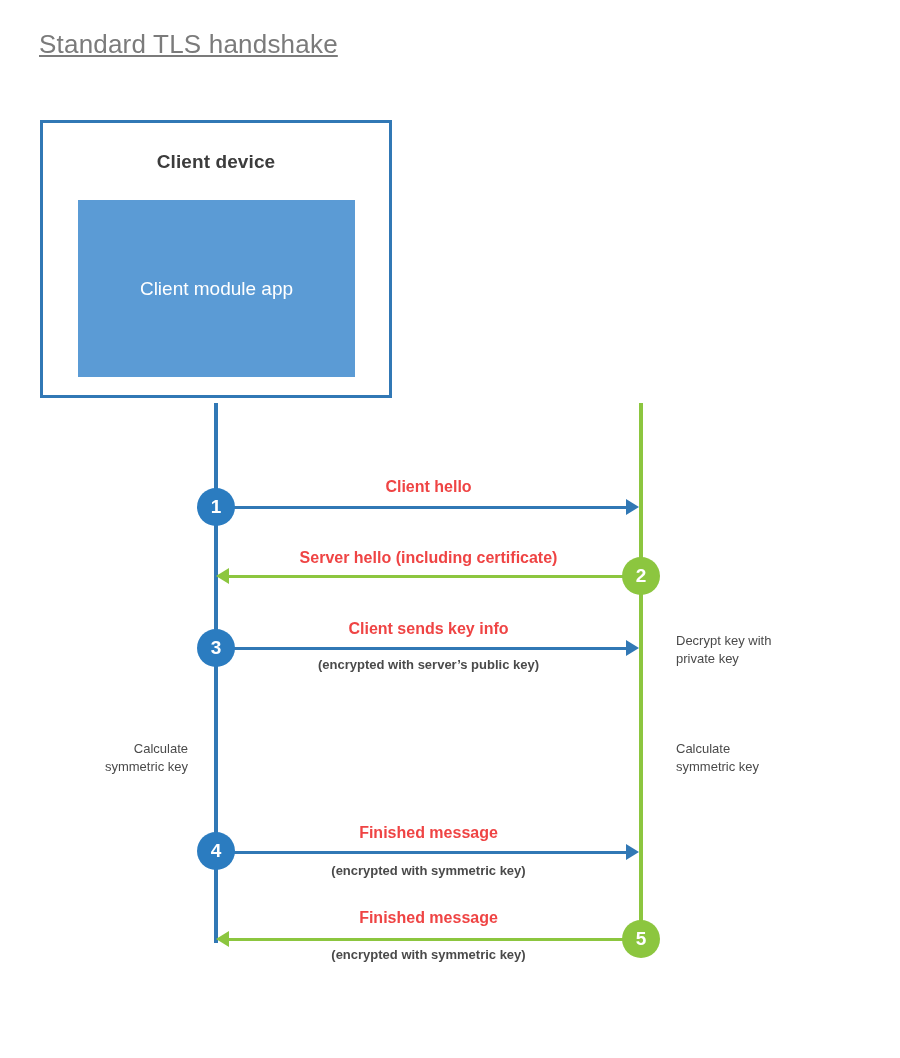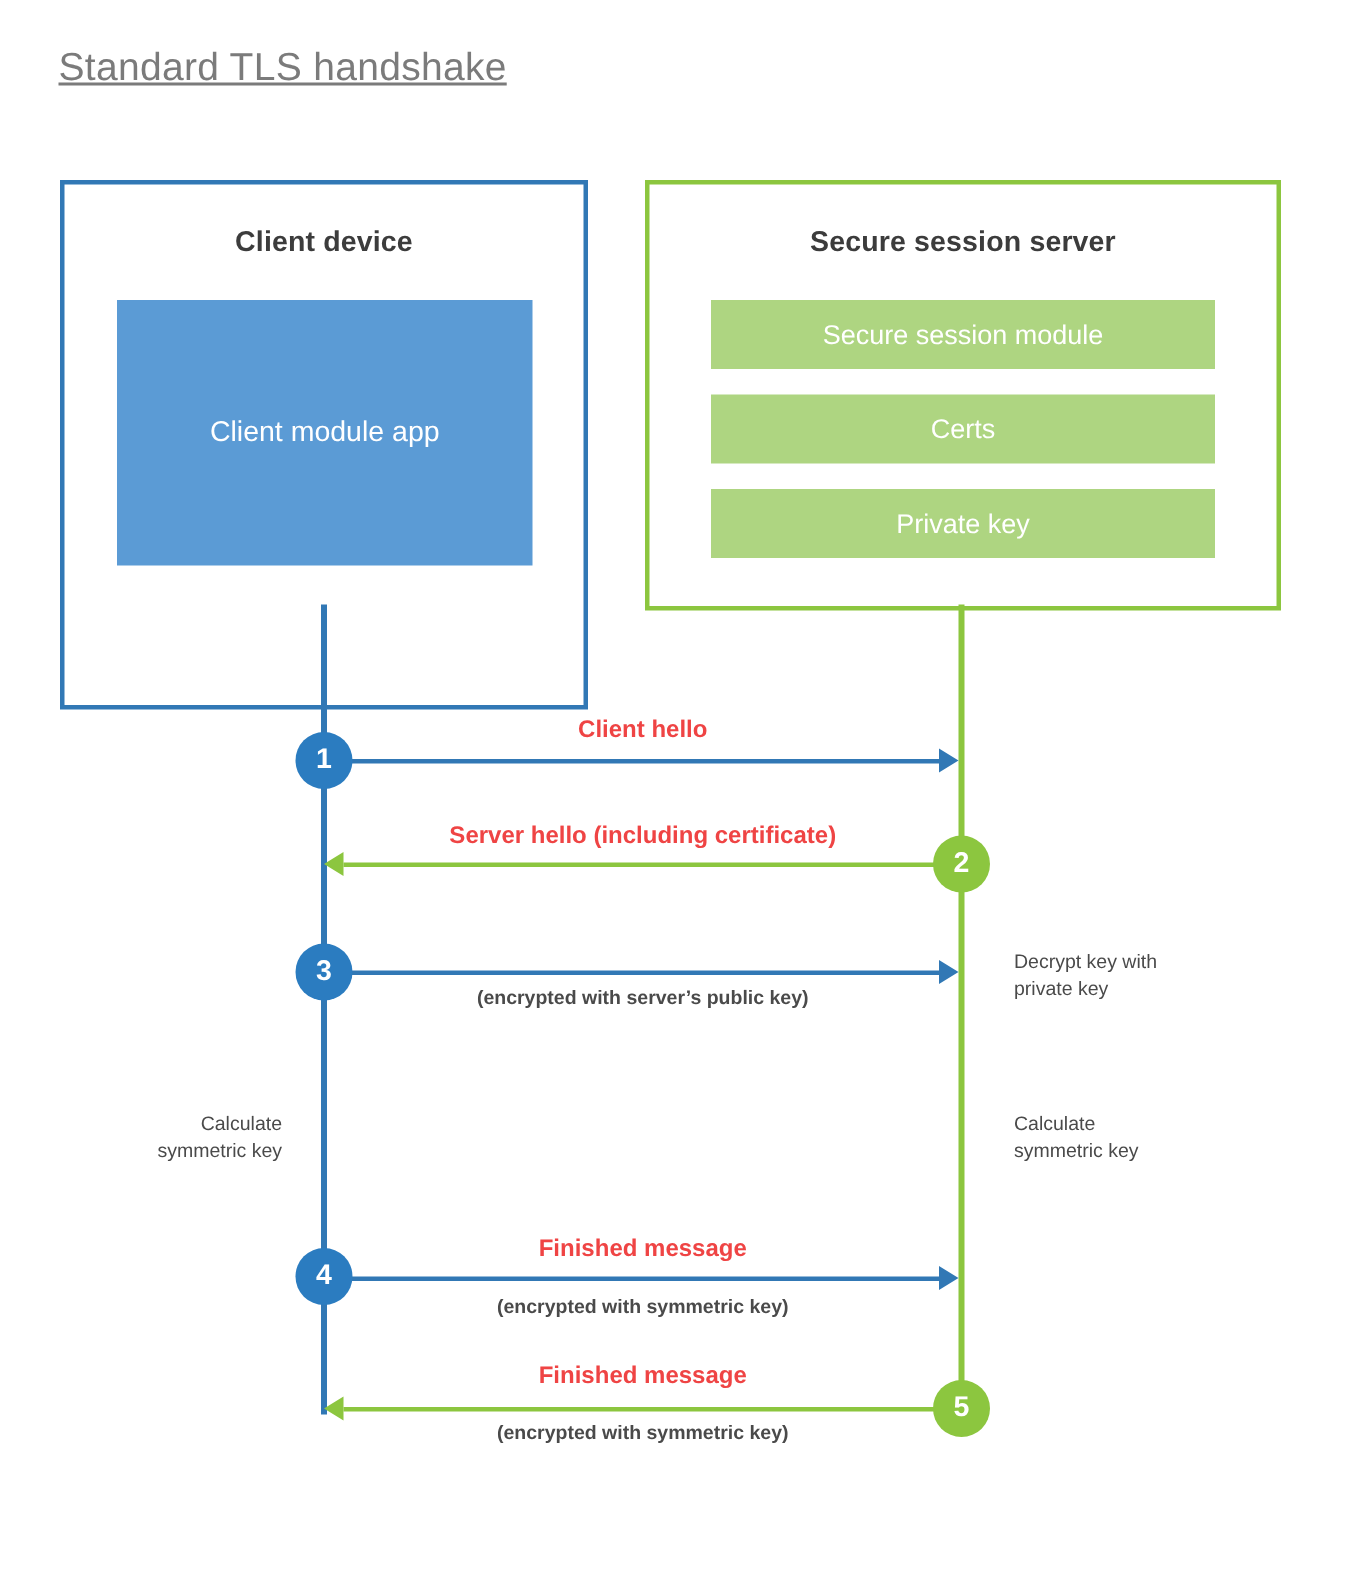--- a/index.html
+++ b/index.html
@@ -36,21 +36,21 @@
   
   .party-box {
     position: absolute;
     background: #ffffff;
     box-sizing: border-box;
   }
   .party-box.client {
     left: 40px;
     top: 120px;
     width: 352px;
-    height: 353px;
+    height: 278px;
     border: 3px solid #3178b5;
   }
   .party-box.server {
     left: 430px;
     top: 120px;
     width: 424px;
     height: 287px;
     border: 3px solid #8cc63f;
   }
   .party-title {
@@ -186,40 +186,35 @@
 
 <div id="canvas">
 
   <div class="page-title">Standard TLS handshake</div>
 
   <div class="party-box client">
     <div class="party-title">Client device</div>
     <div class="client-app-block">Client module app</div>
   </div>
 
-  <div class="party-box server">
-    <div class="party-title">Secure session server</div>
-    <div class="server-block b0">Secure session module</div>
-    <div class="server-block b1">Certs</div>
-    <div class="server-block b2">Private key</div>
-  </div>
 
   <div class="lifeline client-line"></div>
   <div class="lifeline server-line"></div>
 
   <div class="msg-label" style="left:216px; top:478px; width:425px;">Client hello</div>
   <div class="arrow-line blue" style="left:216px; top:506px; width:412px;"></div>
   <div class="arrow-head right blue" style="left:626px; top:499px;"></div>
   <div class="step-circle blue" style="left:197px; top:488px;">1</div>
 
   <div class="msg-label" style="left:216px; top:549px; width:425px;">Server hello (including certificate)</div>
   <div class="arrow-line green" style="left:229px; top:575px; width:412px;"></div>
   <div class="arrow-head left green" style="left:216px; top:568px;"></div>
   <div class="step-circle green" style="left:622px; top:557px;">2</div>
 
+  <div class="msg-label" style="left:216px; top:620px; width:425px;">Client sends key info</div>
   <div class="arrow-line blue" style="left:216px; top:647px; width:412px;"></div>
   <div class="arrow-head right blue" style="left:626px; top:640px;"></div>
   <div class="msg-sublabel" style="left:216px; top:657px; width:425px;">(encrypted with server’s public key)</div>
   <div class="step-circle blue" style="left:197px; top:629px;">3</div>
 
   <div class="side-note left-align" style="left:676px; top:632px;">
     <div>Decrypt key with</div>
     <div>private key</div>
   </div>
 

